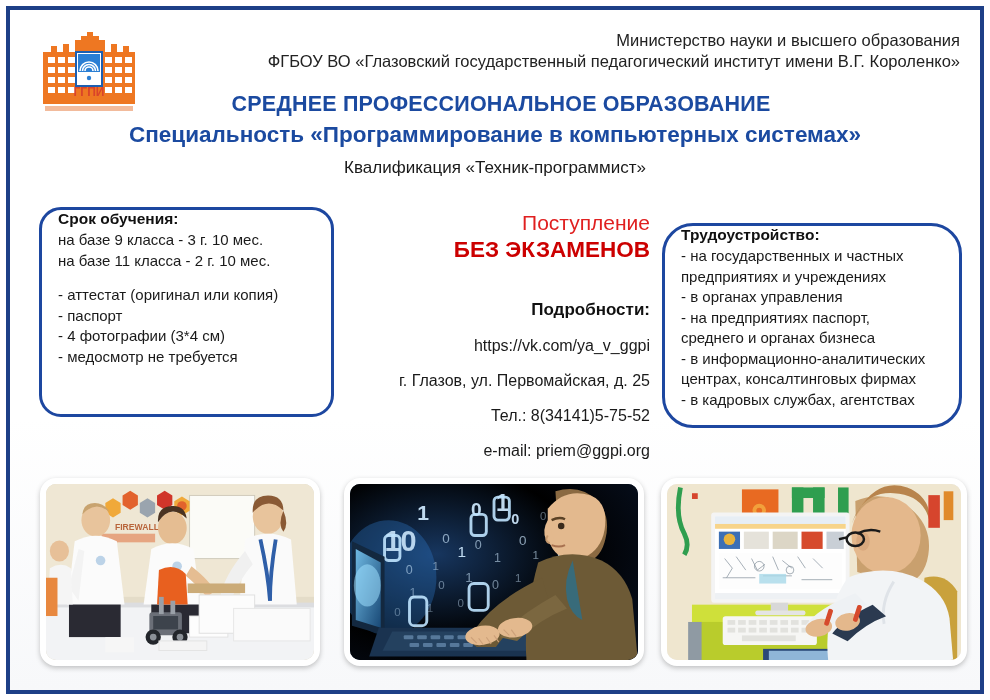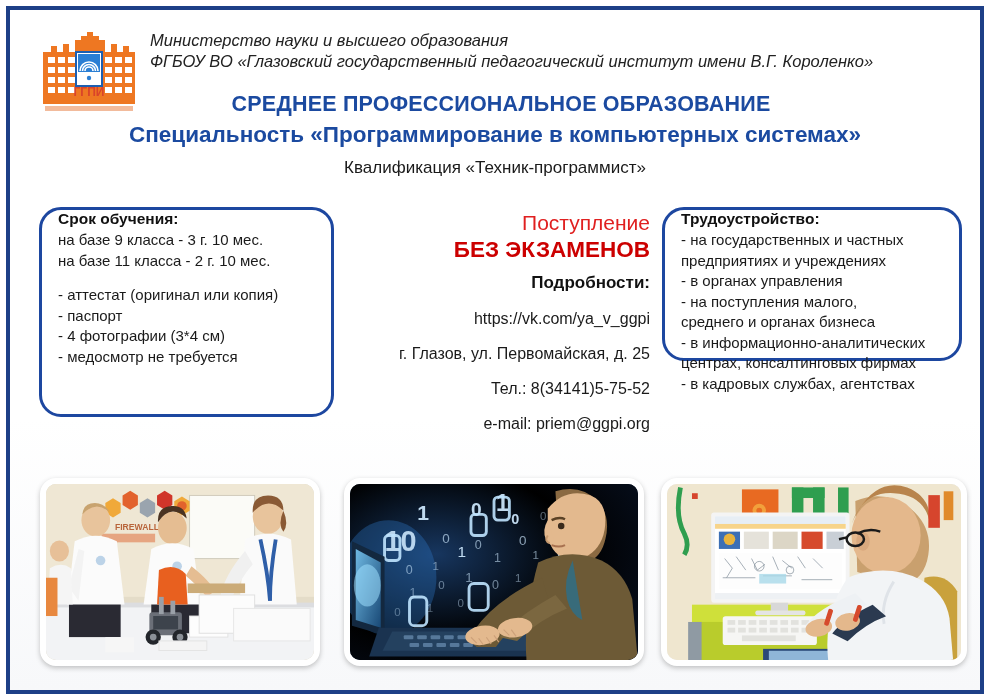--- a/index.html
+++ b/index.html
@@ -32,26 +32,25 @@
 
   .logo {
     position: absolute;
     left: 27px; top: 16px;
     width: 104px; height: 88px;
   }
   .logo svg { display:block; }
 
   .ministry {
     position: absolute;
-    left: 140px; right: 20px; top: 20px;
-    text-align: left;
+    left: 128px; right: 20px; top: 20px;
+    text-align: right;
     color: #222222;
     font-size: 16.5px;
     line-height: 21px;
-    font-style: italic;
   }
   .ministry .l2 { font-size: 16.5px; }
 
   .title-main {
     position: absolute;
     left: 0; right: 0; top: 82px;
     text-align: center;
     color: #1b4aa0;
     font-weight: bold;
     font-size: 21.5px;
@@ -75,21 +74,21 @@
   }
 
   
   .box {
     position: absolute;
     border: 3px solid #1d47a0;
     border-radius: 22px;
     background: transparent;
   }
   .box-left  { left: 29px;  top: 197px; width: 295px; height: 210px; }
-  .box-right { left: 652px; top: 197px; width: 300px; height: 154px; }
+  .box-right { left: 652px; top: 213px; width: 300px; height: 205px; border-radius: 31px; }
 
   .box-inner { padding: 0 14px 8px 16px; }
 
   .bhead {
     font-weight: bold;
     font-size: 15.5px;
     color: #111111;
     margin-bottom: 2px;
     white-space: nowrap;
   }
@@ -113,21 +112,21 @@
     font-size: 21px;
     line-height: 26px;
   }
   .c-bez {
     color: #cc0000;
     font-weight: bold;
     font-size: 22.5px;
     line-height: 28px;
   }
   .c-podr {
-    margin-top: 9px;
+    margin-top: 36px;
     font-weight: bold;
     font-size: 17px;
     color: #111111;
   }
   .c-line {
     margin-top: 17px;
     font-size: 16px;
     color: #1a1a1a;
   }
 
@@ -244,21 +243,21 @@
       <div class="c-line">Тел.: 8(34141)5-75-52</div>
       <div class="c-line">e-mail: priem@ggpi.org</div>
     </div>
 
     <div class="box box-right">
       <div class="box-inner">
         <div class="bhead">Трудоустройство:</div>
         <div class="bline">- на государственных и частных</div>
         <div class="bline">предприятиях и учреждениях</div>
         <div class="bline">- в органах управления</div>
-        <div class="bline">- на поступления малого,</div>
+        <div class="bline">- на предприятиях паспорт,</div>
         <div class="bline">среднего и органах бизнеса</div>
         <div class="bline">- в информационно-аналитических</div>
         <div class="bline">центрах, консалтинговых фирмах</div>
         <div class="bline">- в кадровых службах, агентствах</div>
       </div>
     </div>
 
     <div class="photos">
 
       <div class="photo p1">

